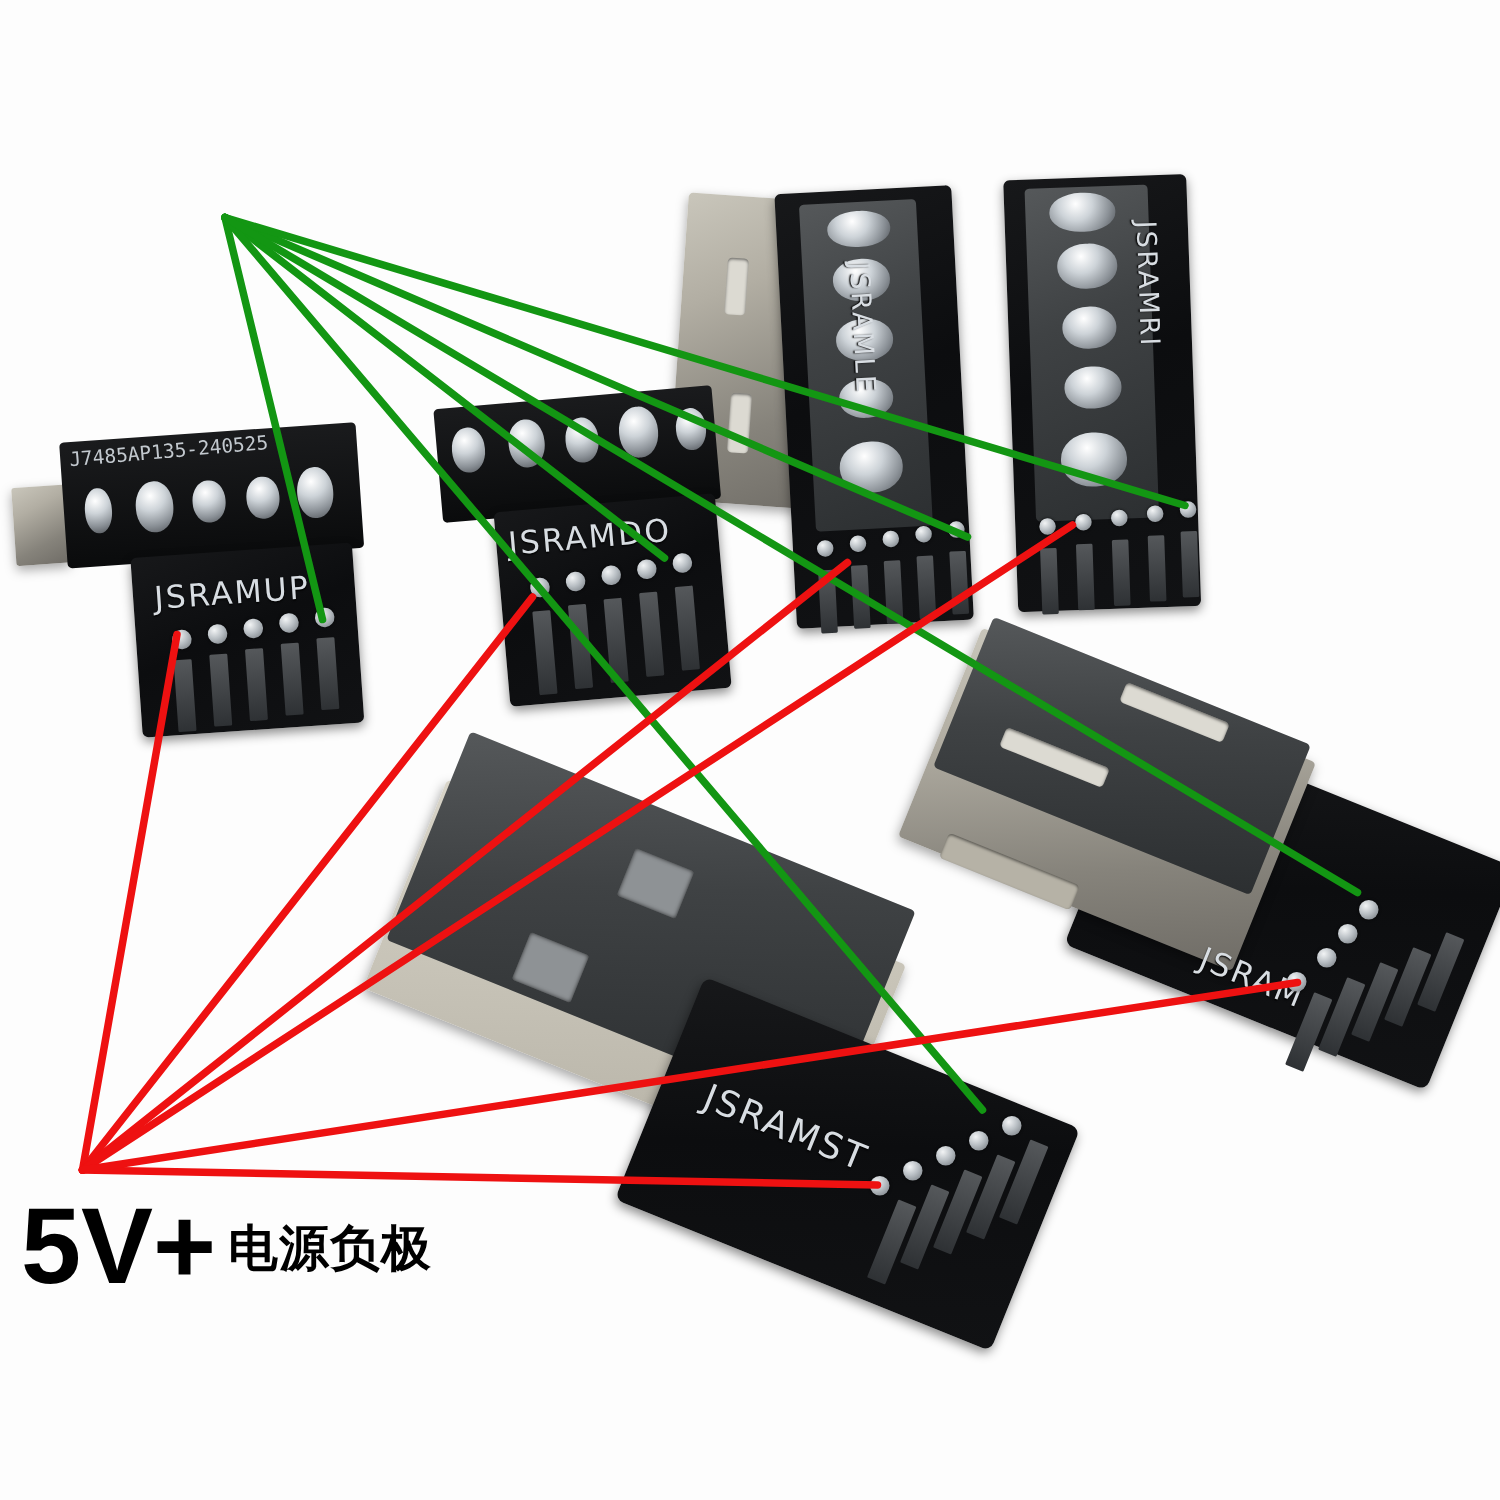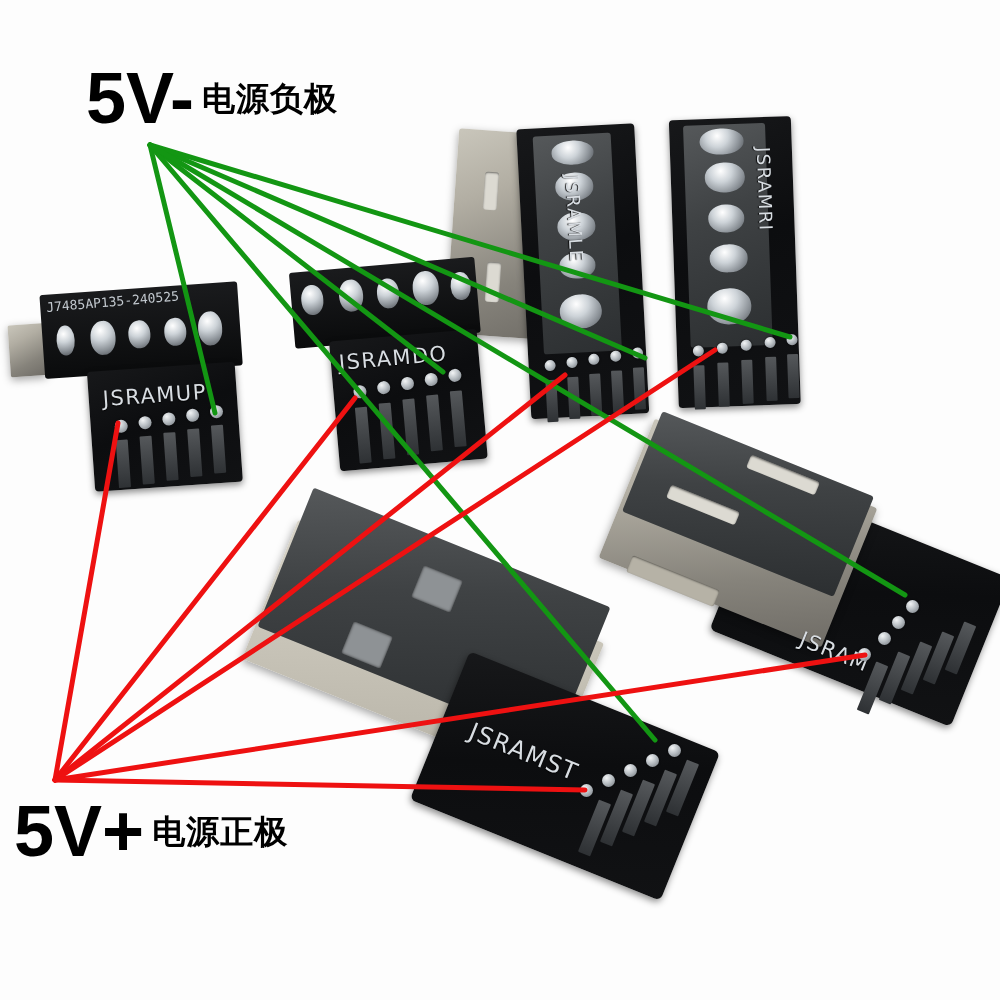--- a/index.html
+++ b/index.html
@@ -290,21 +290,18 @@
     <g id="pos-lines">
         <line x1="55" y1="780" x2="118" y2="423" stroke="#ee1111" stroke-width="5" stroke-linecap="round"></line>
         <line x1="55" y1="780" x2="355" y2="398" stroke="#ee1111" stroke-width="5" stroke-linecap="round"></line>
         <line x1="55" y1="780" x2="565" y2="375" stroke="#ee1111" stroke-width="5" stroke-linecap="round"></line>
         <line x1="55" y1="780" x2="715" y2="350" stroke="#ee1111" stroke-width="5" stroke-linecap="round"></line>
         <line x1="55" y1="780" x2="585" y2="790" stroke="#ee1111" stroke-width="5" stroke-linecap="round"></line>
         <line x1="55" y1="780" x2="865" y2="655" stroke="#ee1111" stroke-width="5" stroke-linecap="round"></line>
       </g>
   </svg>
 
-  <div class="label" id="label-neg">
-    <span class="big">5V-</span><span class="cn">电源负极</span>
+
+  <div class="label" id="label-pos">
+    <span class="big">5V+</span><span class="cn">电源负极</span>
   </div>
 
-  <div class="label" id="label-pos">
-    <span class="big">5V+</span><span class="cn">电源正极</span>
-  </div>
-
 </div>
 
 </body></html>

